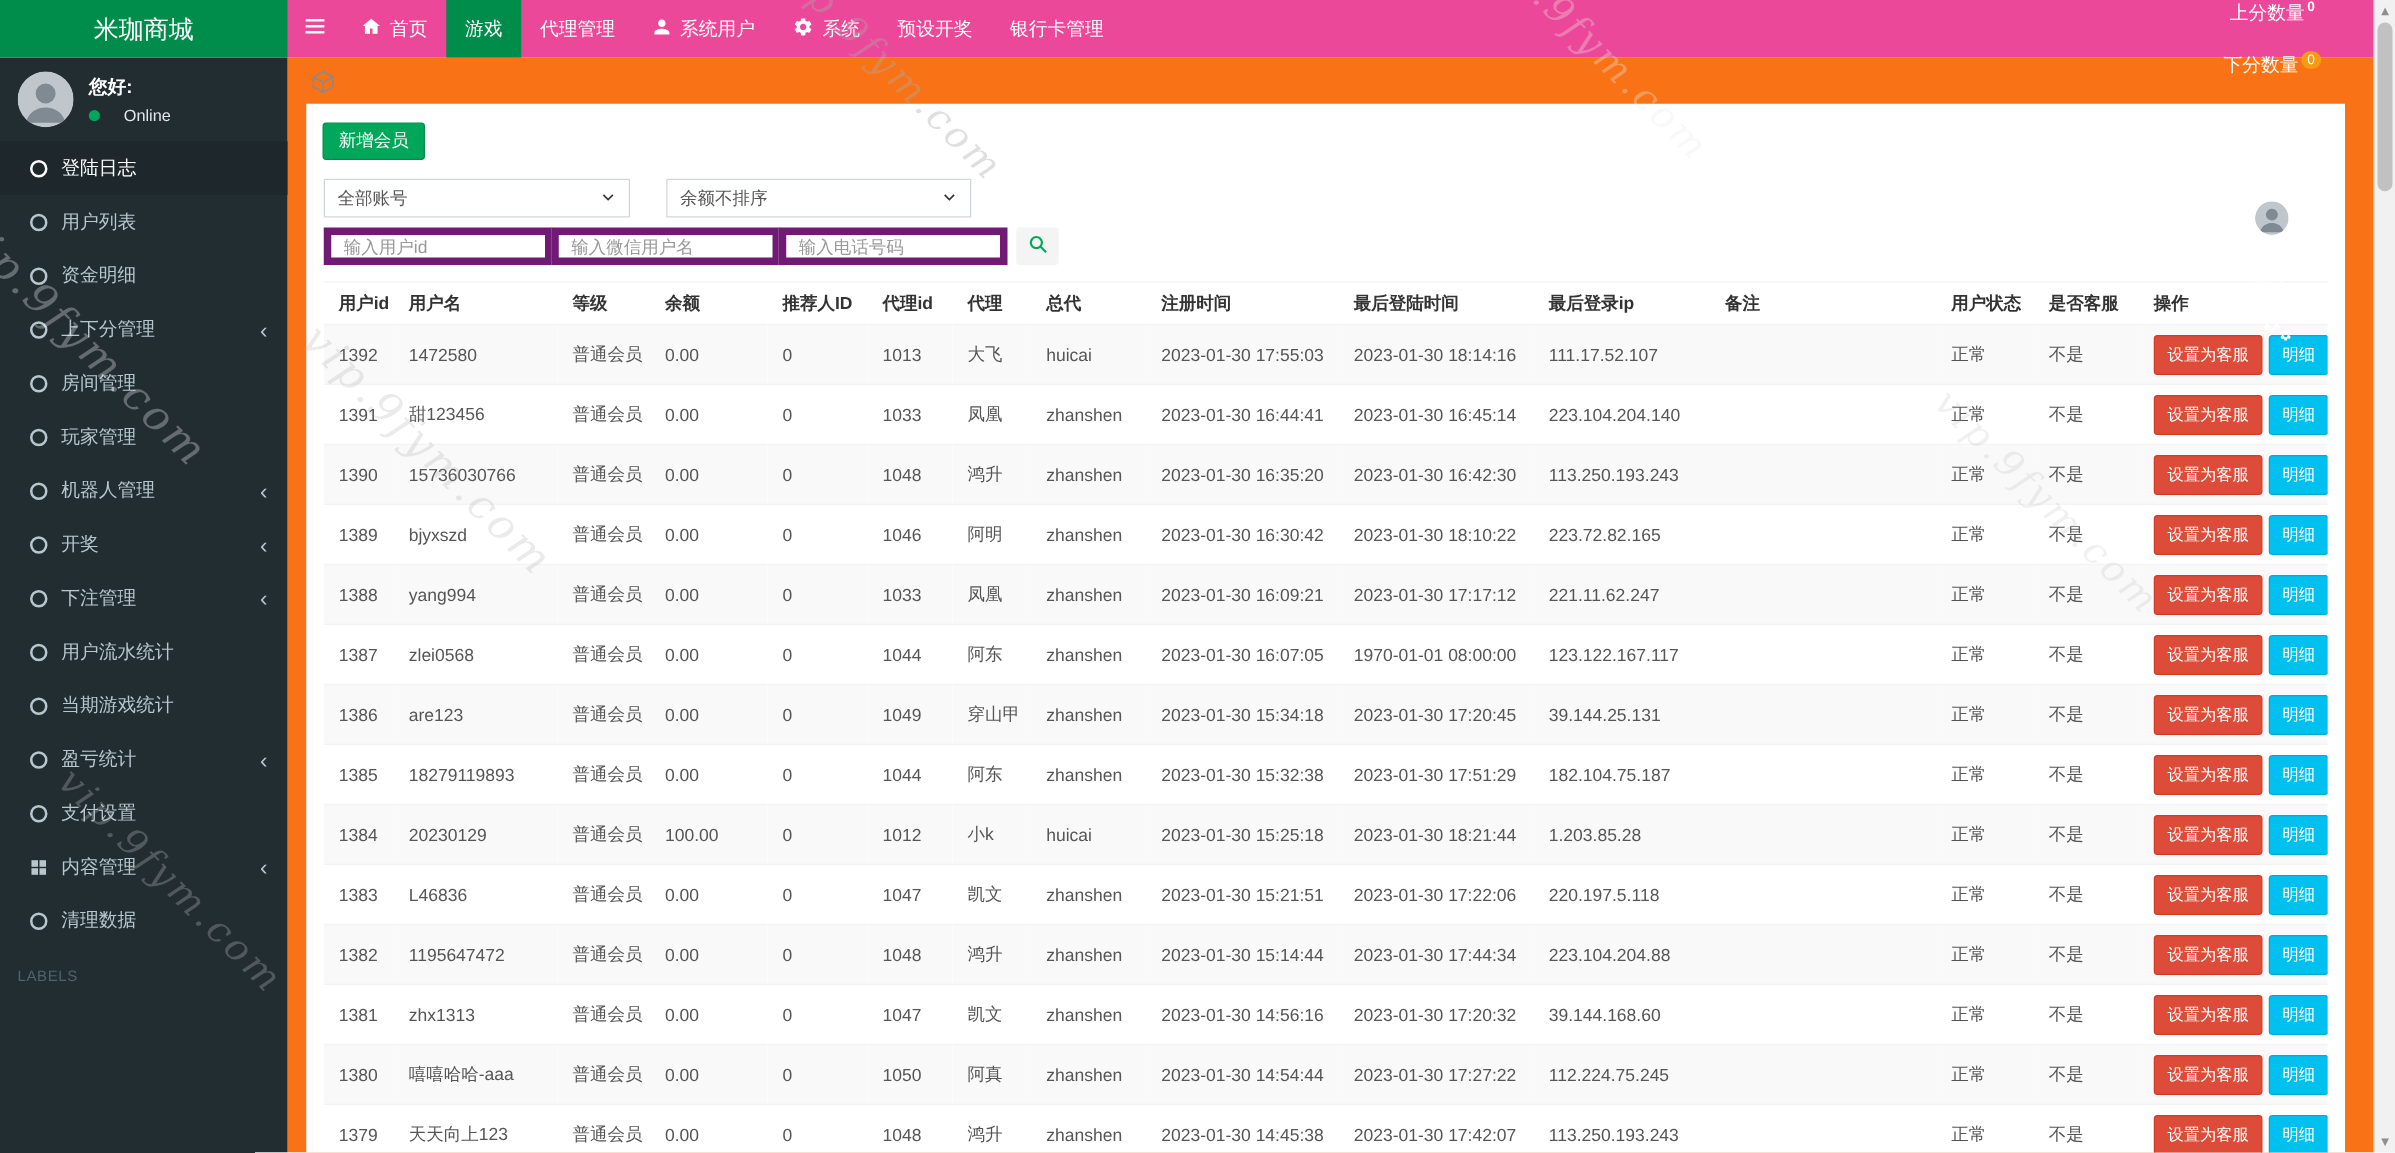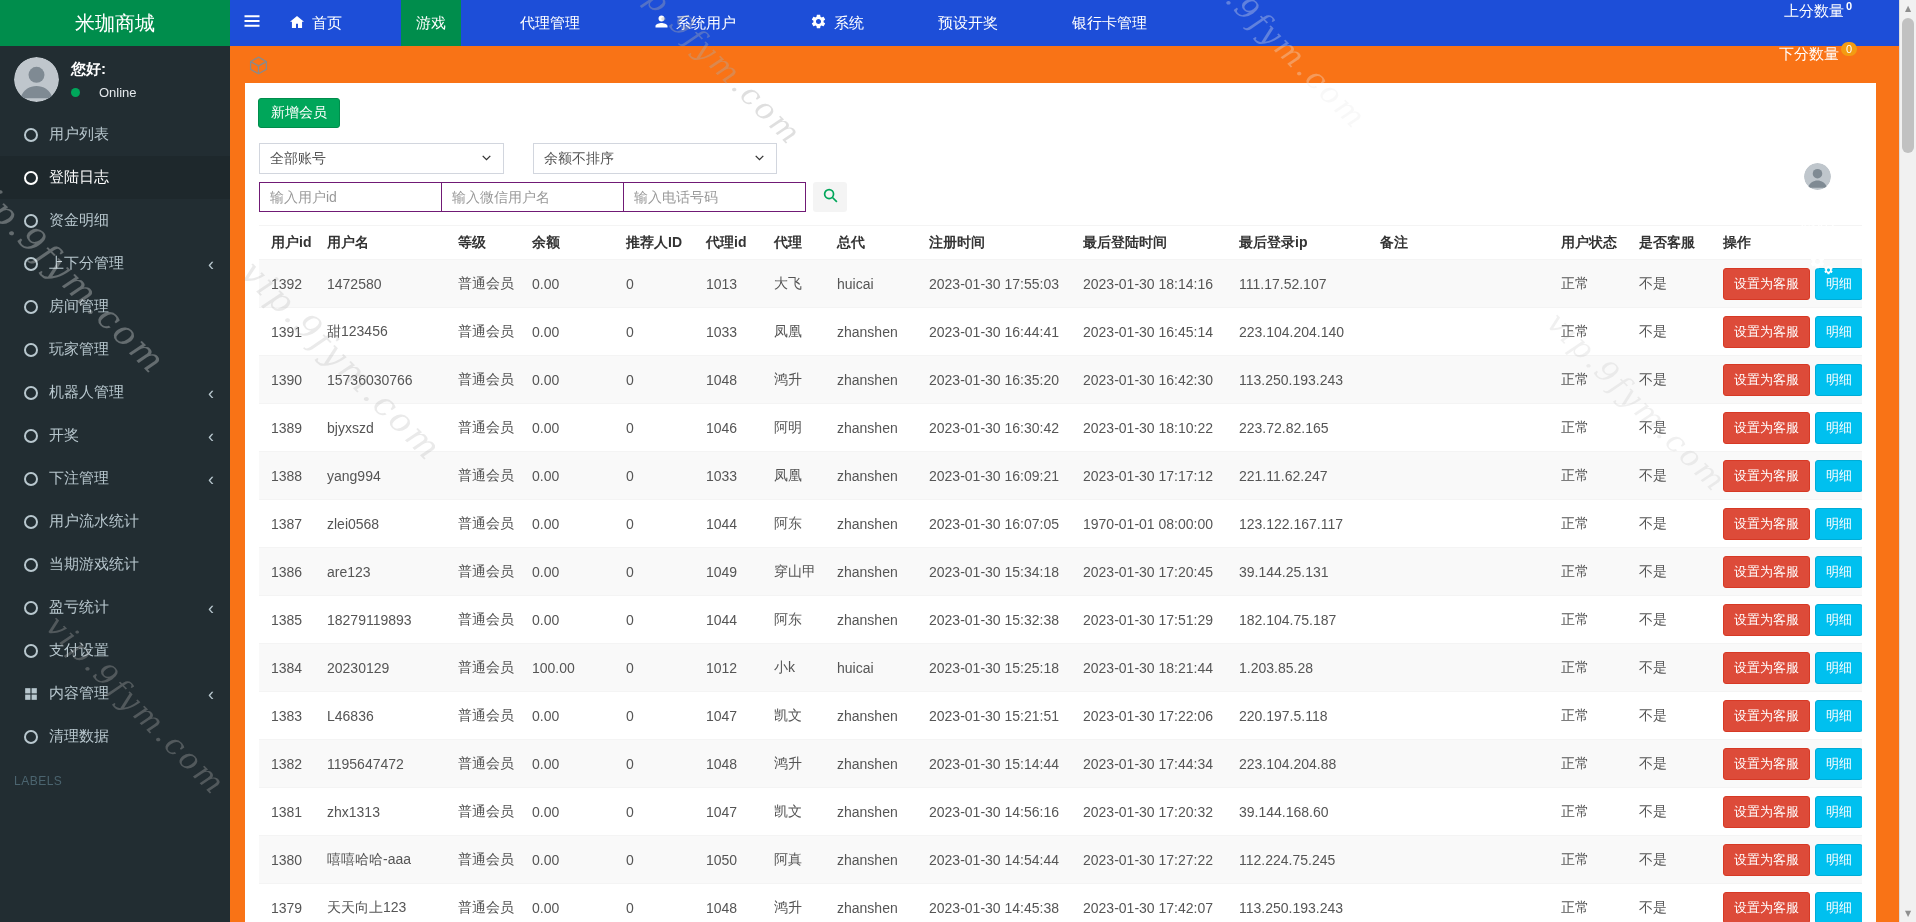--- a/index.html
+++ b/index.html
@@ -1,24 +1,24 @@
 <!DOCTYPE html>
 <html><head>
 <meta charset="utf-8">
 <style>
   html,body{margin:0;padding:0;}
   body{
     width:1916px;height:922px;overflow:hidden;position:relative;
     font-family:"Liberation Sans",sans-serif;background:#ecf0f5;
   }
   
-  .navbar{position:absolute;left:0;top:0;width:1899px;height:46px;background:#1d4ed8;display:flex;align-items:stretch;z-index:5;}
+  .navbar{position:absolute;left:0;top:0;width:1899px;height:46px;background:#ec4899;display:flex;align-items:stretch;z-index:5;}
   .logo{width:230px;background:#008d4c;color:#fff;font-size:20px;display:flex;align-items:center;justify-content:center;flex:none;cursor:pointer;}
   .hamburger{width:44px;display:flex;align-items:center;justify-content:center;cursor:pointer;flex:none;}
-  .nav-menu{list-style:none;margin:0;padding:0;display:flex;gap:44px;}
+  .nav-menu{list-style:none;margin:0;padding:0;display:flex;}
   .nav-item{display:flex;align-items:center;gap:7px;padding:0 15px;color:#fff;font-size:15px;cursor:pointer;white-space:nowrap;}
   .nav-item.active{background:#008d4c;}
   .nav-right{margin-left:auto;display:flex;align-items:center;gap:22px;padding-right:42px;color:#fff;font-size:15px;flex-direction:column;}
   .nav-count{cursor:pointer;position:relative;white-space:nowrap;}
   .sup-plain{font-size:11px;vertical-align:super;margin-left:2px;font-weight:bold;}
   .badge-orange{font-size:11px;vertical-align:super;margin-left:2px;background:#f39c12;border-radius:7px;padding:1px 5px;color:#fff;}
   .nav-ic{display:flex;align-items:center;cursor:pointer;color:#fff;}
   .cogs{position:relative;}
   .cog-sm{position:absolute;left:11px;top:8px;transform:scale(.62);color:#fff;}
   .avatar-sm{width:27px;height:27px;border-radius:50%;overflow:hidden;flex:none;cursor:pointer;background:#fff;}
@@ -37,21 +37,21 @@
   .side-chevron{position:absolute;right:16px;font-size:18px;line-height:1;}
   .labels-header{color:#4b646f;font-size:12px;padding:16px 0 0 14px;letter-spacing:.5px;}
   
   .content{position:absolute;left:230px;top:46px;width:1669px;height:876px;background:#f97316;}
   .cube-icon{position:absolute;left:18px;top:9px;cursor:pointer;display:flex;}
   .panel{position:absolute;left:15px;top:37px;width:1631px;height:839px;background:#fff;}
   .btn-add{position:absolute;left:13px;top:15px;height:30px;background:#00a65a;border:1px solid #008d4c;color:#fff;font-size:14px;padding:0 12px;border-radius:3px;cursor:pointer;font-family:inherit;}
   .select{position:absolute;top:60px;height:31px;box-sizing:border-box;border:1px solid #d2d6de;background:#fff;display:flex;align-items:center;justify-content:space-between;padding:0 10px;font-size:14px;color:#555;cursor:pointer;}
   .select1{left:14px;width:245px;}
   .select2{left:288px;width:244px;}
-  .inp{position:absolute;top:99px;height:30px;width:183px;box-sizing:border-box;border:1px solid #701a75;padding:0 10px;font-size:14px;color:#555;font-family:inherit;background:#fff;}
+  .inp{position:absolute;top:99px;height:30px;width:183px;box-sizing:border-box;border:6px solid #701a75;padding:0 10px;font-size:14px;color:#555;font-family:inherit;background:#fff;}
   .inp::placeholder{color:#999;}
   .inp1{left:14px;}.inp2{left:196px;}.inp3{left:378px;}
   .btn-search{position:absolute;left:568px;top:99px;width:34px;height:30px;background:#f4f4f4;border:none;border-radius:3px;display:flex;align-items:center;justify-content:center;cursor:pointer;}
   
   .tbl{position:absolute;left:14px;top:142px;width:1603px;border-collapse:collapse;table-layout:fixed;border-top:1px solid #f4f4f4;}
   .tbl th{height:33px;text-align:left;padding:0 0 0 12px;font-size:14px;color:#333;font-weight:bold;border-bottom:1px solid #f4f4f4;white-space:nowrap;overflow:hidden;}
   .tbl td{height:47px;padding:0 0 0 12px;font-size:14px;color:#555;border-top:1px solid #f4f4f4;white-space:nowrap;overflow:hidden;}
   .tbl tbody tr:nth-child(odd){background:#f9f9f9;}
   .btn-danger{background:#dd4b39;border:1px solid #d73925;color:#fff;border-radius:3px;padding:6px 10px;font-size:13px;cursor:pointer;font-family:inherit;}
   .btn-info{background:#00c0ef;border:1px solid #00acd6;color:#fff;border-radius:3px;padding:6px 10px;font-size:13px;cursor:pointer;font-family:inherit;margin-left:5px;}
@@ -154,27 +154,27 @@
         </svg></span>
     <div>
       <div class="greeting">您好:</div>
       <div class="online-row">
         <span class="dot"></span>
         <span>Online</span>
       </div>
     </div>
   </div>
   <ul class="side-menu">
+      <li class="side-item active">
+        <span class="circle-icon"></span>
+        <span>登陆日志</span>
+      </li>
       <li class="side-item">
         <span class="circle-icon"></span>
         <span>用户列表</span>
-      </li>
-      <li class="side-item active">
-        <span class="circle-icon"></span>
-        <span>登陆日志</span>
       </li>
       <li class="side-item">
         <span class="circle-icon"></span>
         <span>资金明细</span>
       </li>
       <li class="side-item">
         <span class="circle-icon"></span>
         <span>上下分管理</span>
         <span class="side-chevron">‹</span>
       </li>

